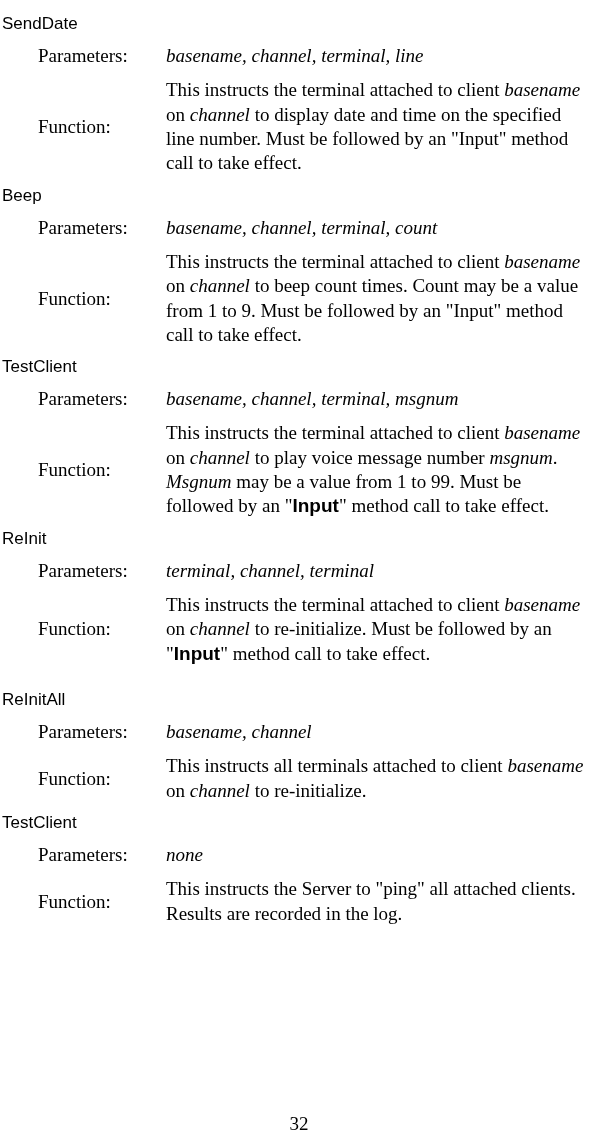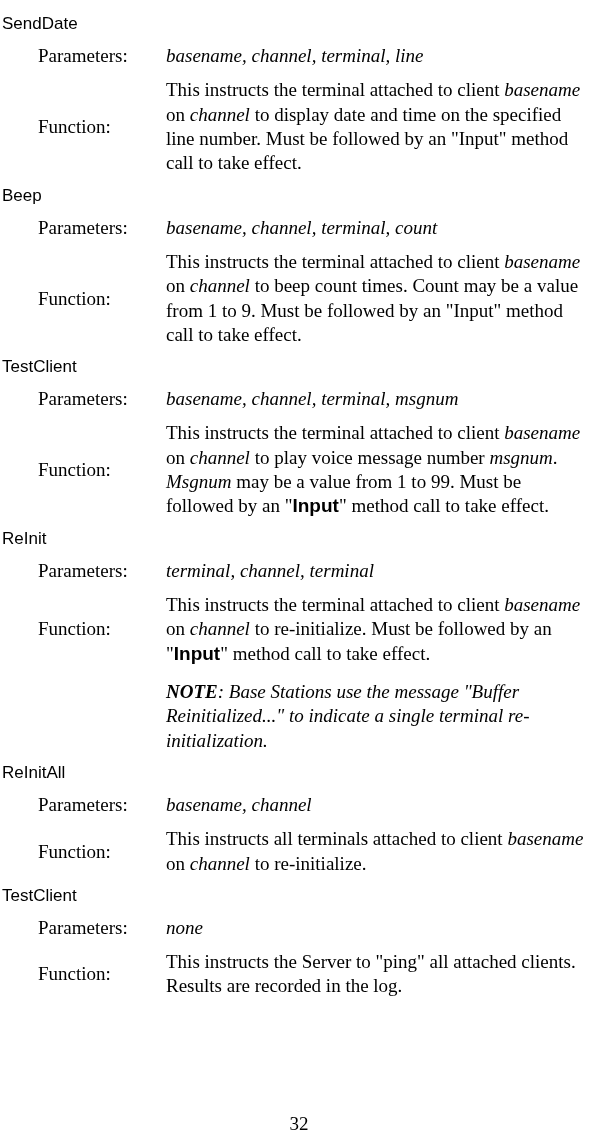--- a/index.html
+++ b/index.html
@@ -82,21 +82,20 @@
 <div class="row">
   <div class="label">Parameters:</div>
   <div class="value italic">terminal, channel, terminal</div>
 </div>
 <div class="row">
   <div class="label">Function:</div>
   <div class="value"><span>This instructs the terminal attached to client </span><span class="italic">basename</span><span> on </span><span class="italic">channel</span><span> to re-initialize. Must be followed by an "</span><span class="bold-arial">Input</span><span>" method call to take effect.</span></div>
 </div>
 <div class="row note-row">
   <div class="label"></div>
-  <div class="value italic"><span style="font-weight:bold;">NOTE</span><span>: Base Stations use the message "Buffer Reinitialized..." to indicate a single terminal re-initialization.</span></div>
 </div>
 
 <div class="method-name">ReInitAll</div>
 <div class="row">
   <div class="label">Parameters:</div>
   <div class="value italic">basename, channel</div>
 </div>
 <div class="row">
   <div class="label">Function:</div>
   <div class="value"><span>This instructs all terminals attached to client </span><span class="italic">basename</span><span> on </span><span class="italic">channel</span><span> to re-initialize.</span></div>

